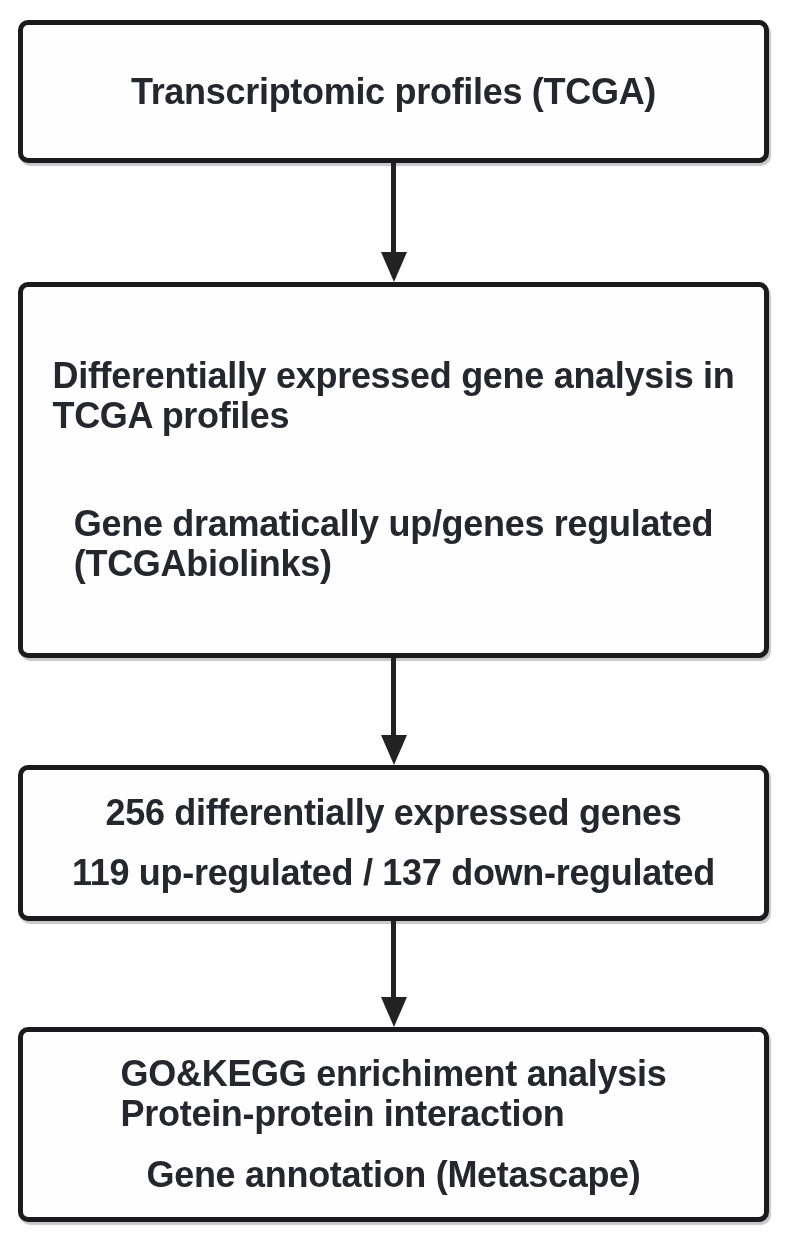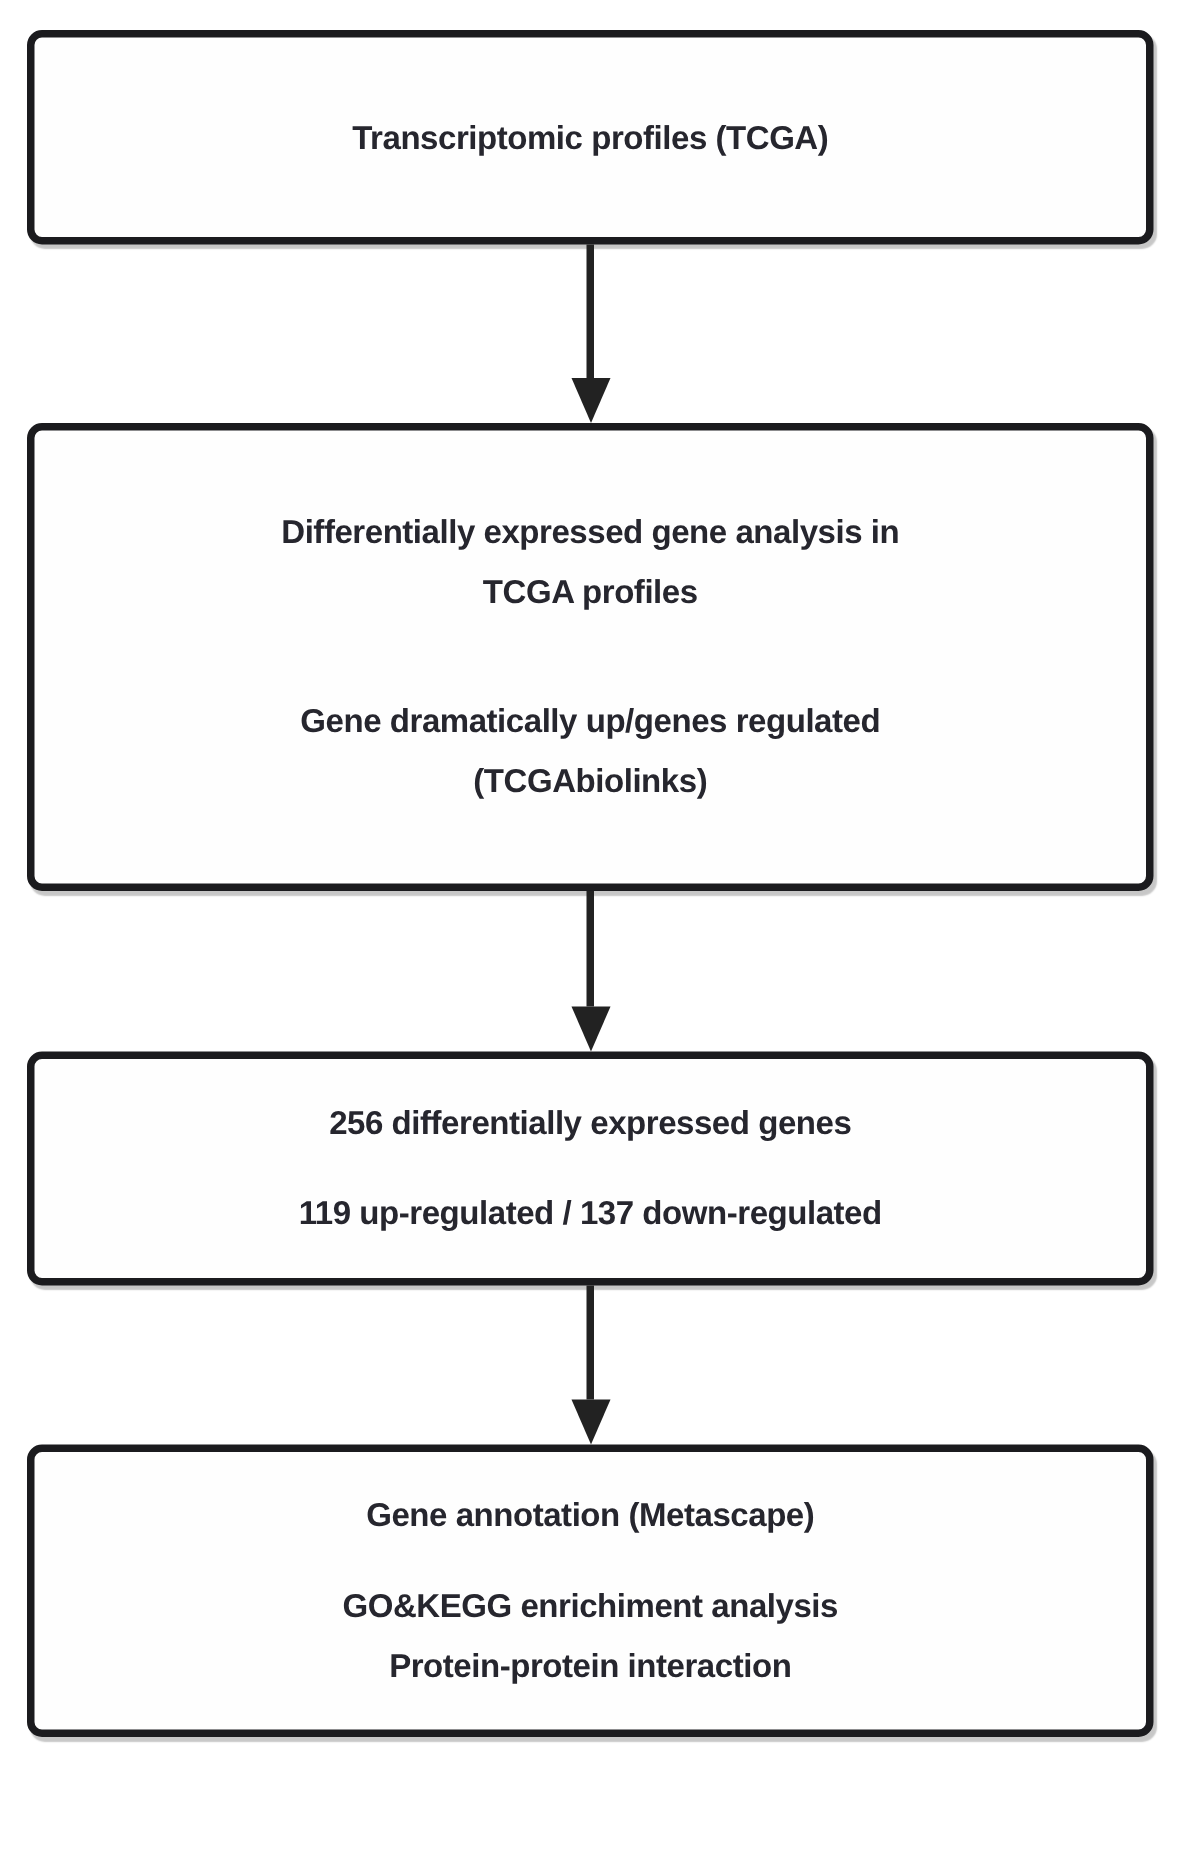--- a/index.html
+++ b/index.html
@@ -27,29 +27,29 @@
     box-shadow: 2px 3px 1px rgba(0,0,0,0.22);
     display: flex;
     flex-direction: column;
     justify-content: space-evenly;
     align-items: center;
     padding: 2px 4px;
   }
   .box p {
     margin: 0;
     font-weight: bold;
-    font-size: 22px;
+    font-size: 36px;
     line-height: 40px;
     color: #26262e;
-    text-align: center;
+    text-align: left;
     white-space: pre-line;
     letter-spacing: -0.3px;
   }
   #box-1 { height: 143px; }
-  #box-2 { height: 312px; }
+  #box-2 { height: 376px; }
   #box-3 { height: 156px; }
   #box-4 { height: 195px; }
   .arrow {
     width: 30px;
     margin: 0 auto;
     display: flex;
     flex-direction: column;
     align-items: center;
   }
   #arrow-1 { height: 119px; }
@@ -99,18 +99,18 @@
     <p>256 differentially expressed genes</p>
     <p>119 up-regulated / 137 down-regulated</p>
   </div>
 
   <div class="arrow" id="arrow-3">
     <div class="shaft"></div>
     <div class="head"></div>
   </div>
 
   <div class="box" id="box-4">
-    <p>Gene annotation (Metascape)</p>
     <p>GO&amp;KEGG enrichiment analysis
 Protein-protein interaction</p>
+    <p>Gene annotation (Metascape)</p>
   </div>
 
 </div>
 
 </body></html>

